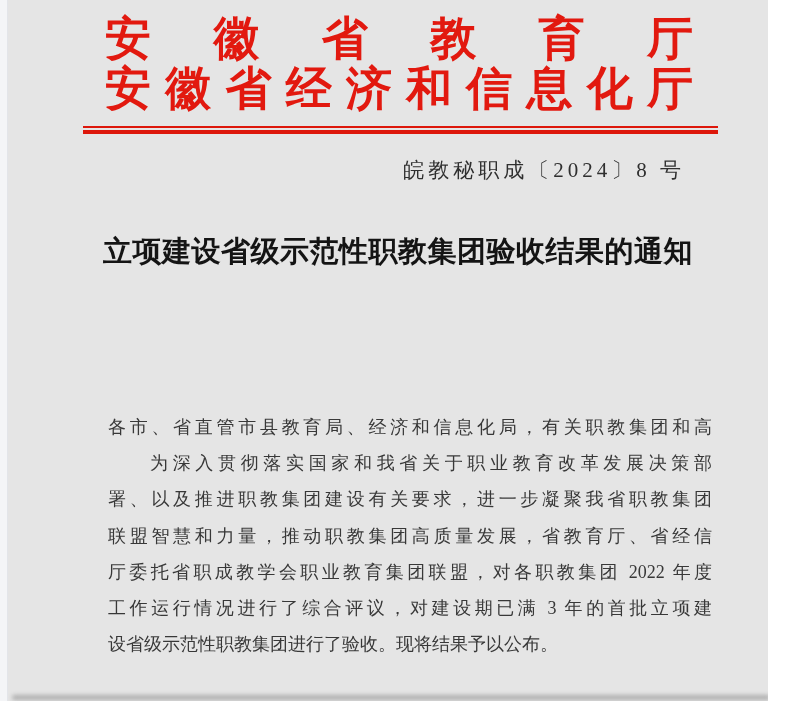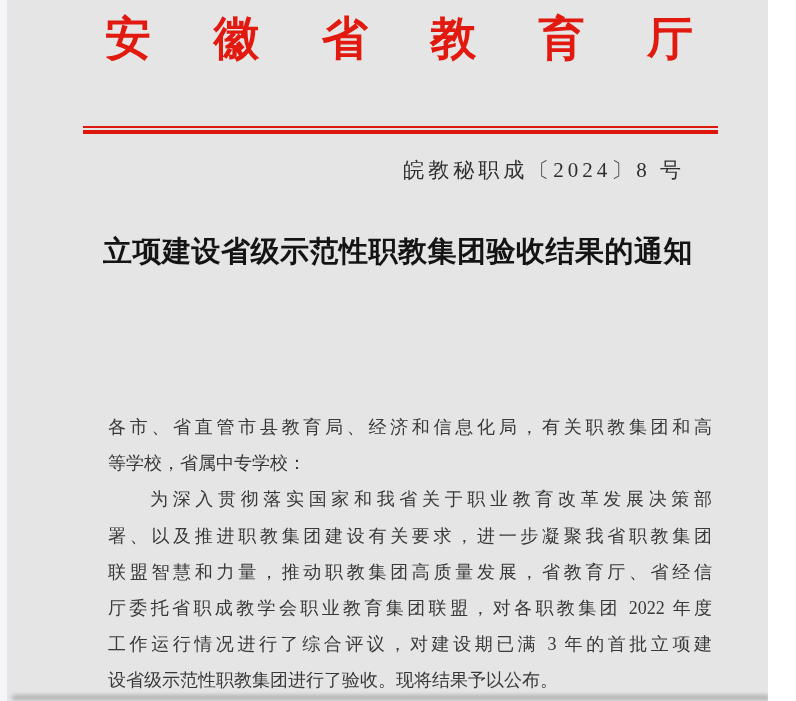--- a/index.html
+++ b/index.html
@@ -53,35 +53,35 @@
 </style>
 </head>
 <body>
 
 <div class="page">
 
   <div class="left-edge"></div>
 
   <div class="letterhead-line lh1">安徽省教育厅</div>
 
+  <div class="letterhead-line lh2">安徽省经济和信息化厅</div>
 
   <div class="red-rule">
     <div class="thin"></div>
     <div class="thick"></div>
   </div>
 
   <div class="doc-number">皖教秘职成〔2024〕8 号</div>
 
   <div class="title">
     <div>立项建设省级示范性职教集团验收结果的通知</div>
   </div>
 
   <div class="body-text">
     <div class="line j">各市、省直管市县教育局、经济和信息化局，有关职教集团和高</div>
-    <div class="line">等学校，省属中专学校：</div>
     <div class="line j indent">为深入贯彻落实国家和我省关于职业教育改革发展决策部</div>
     <div class="line j">署、以及推进职教集团建设有关要求，进一步凝聚我省职教集团</div>
     <div class="line j">联盟智慧和力量，推动职教集团高质量发展，省教育厅、省经信</div>
     <div class="line j">厅委托省职成教学会职业教育集团联盟，对各职教集团 2022 年度</div>
     <div class="line j">工作运行情况进行了综合评议，对建设期已满 3 年的首批立项建</div>
     <div class="line">设省级示范性职教集团进行了验收。现将结果予以公布。</div>
   </div>
 
   <div class="bottom-smudge"></div>
 

